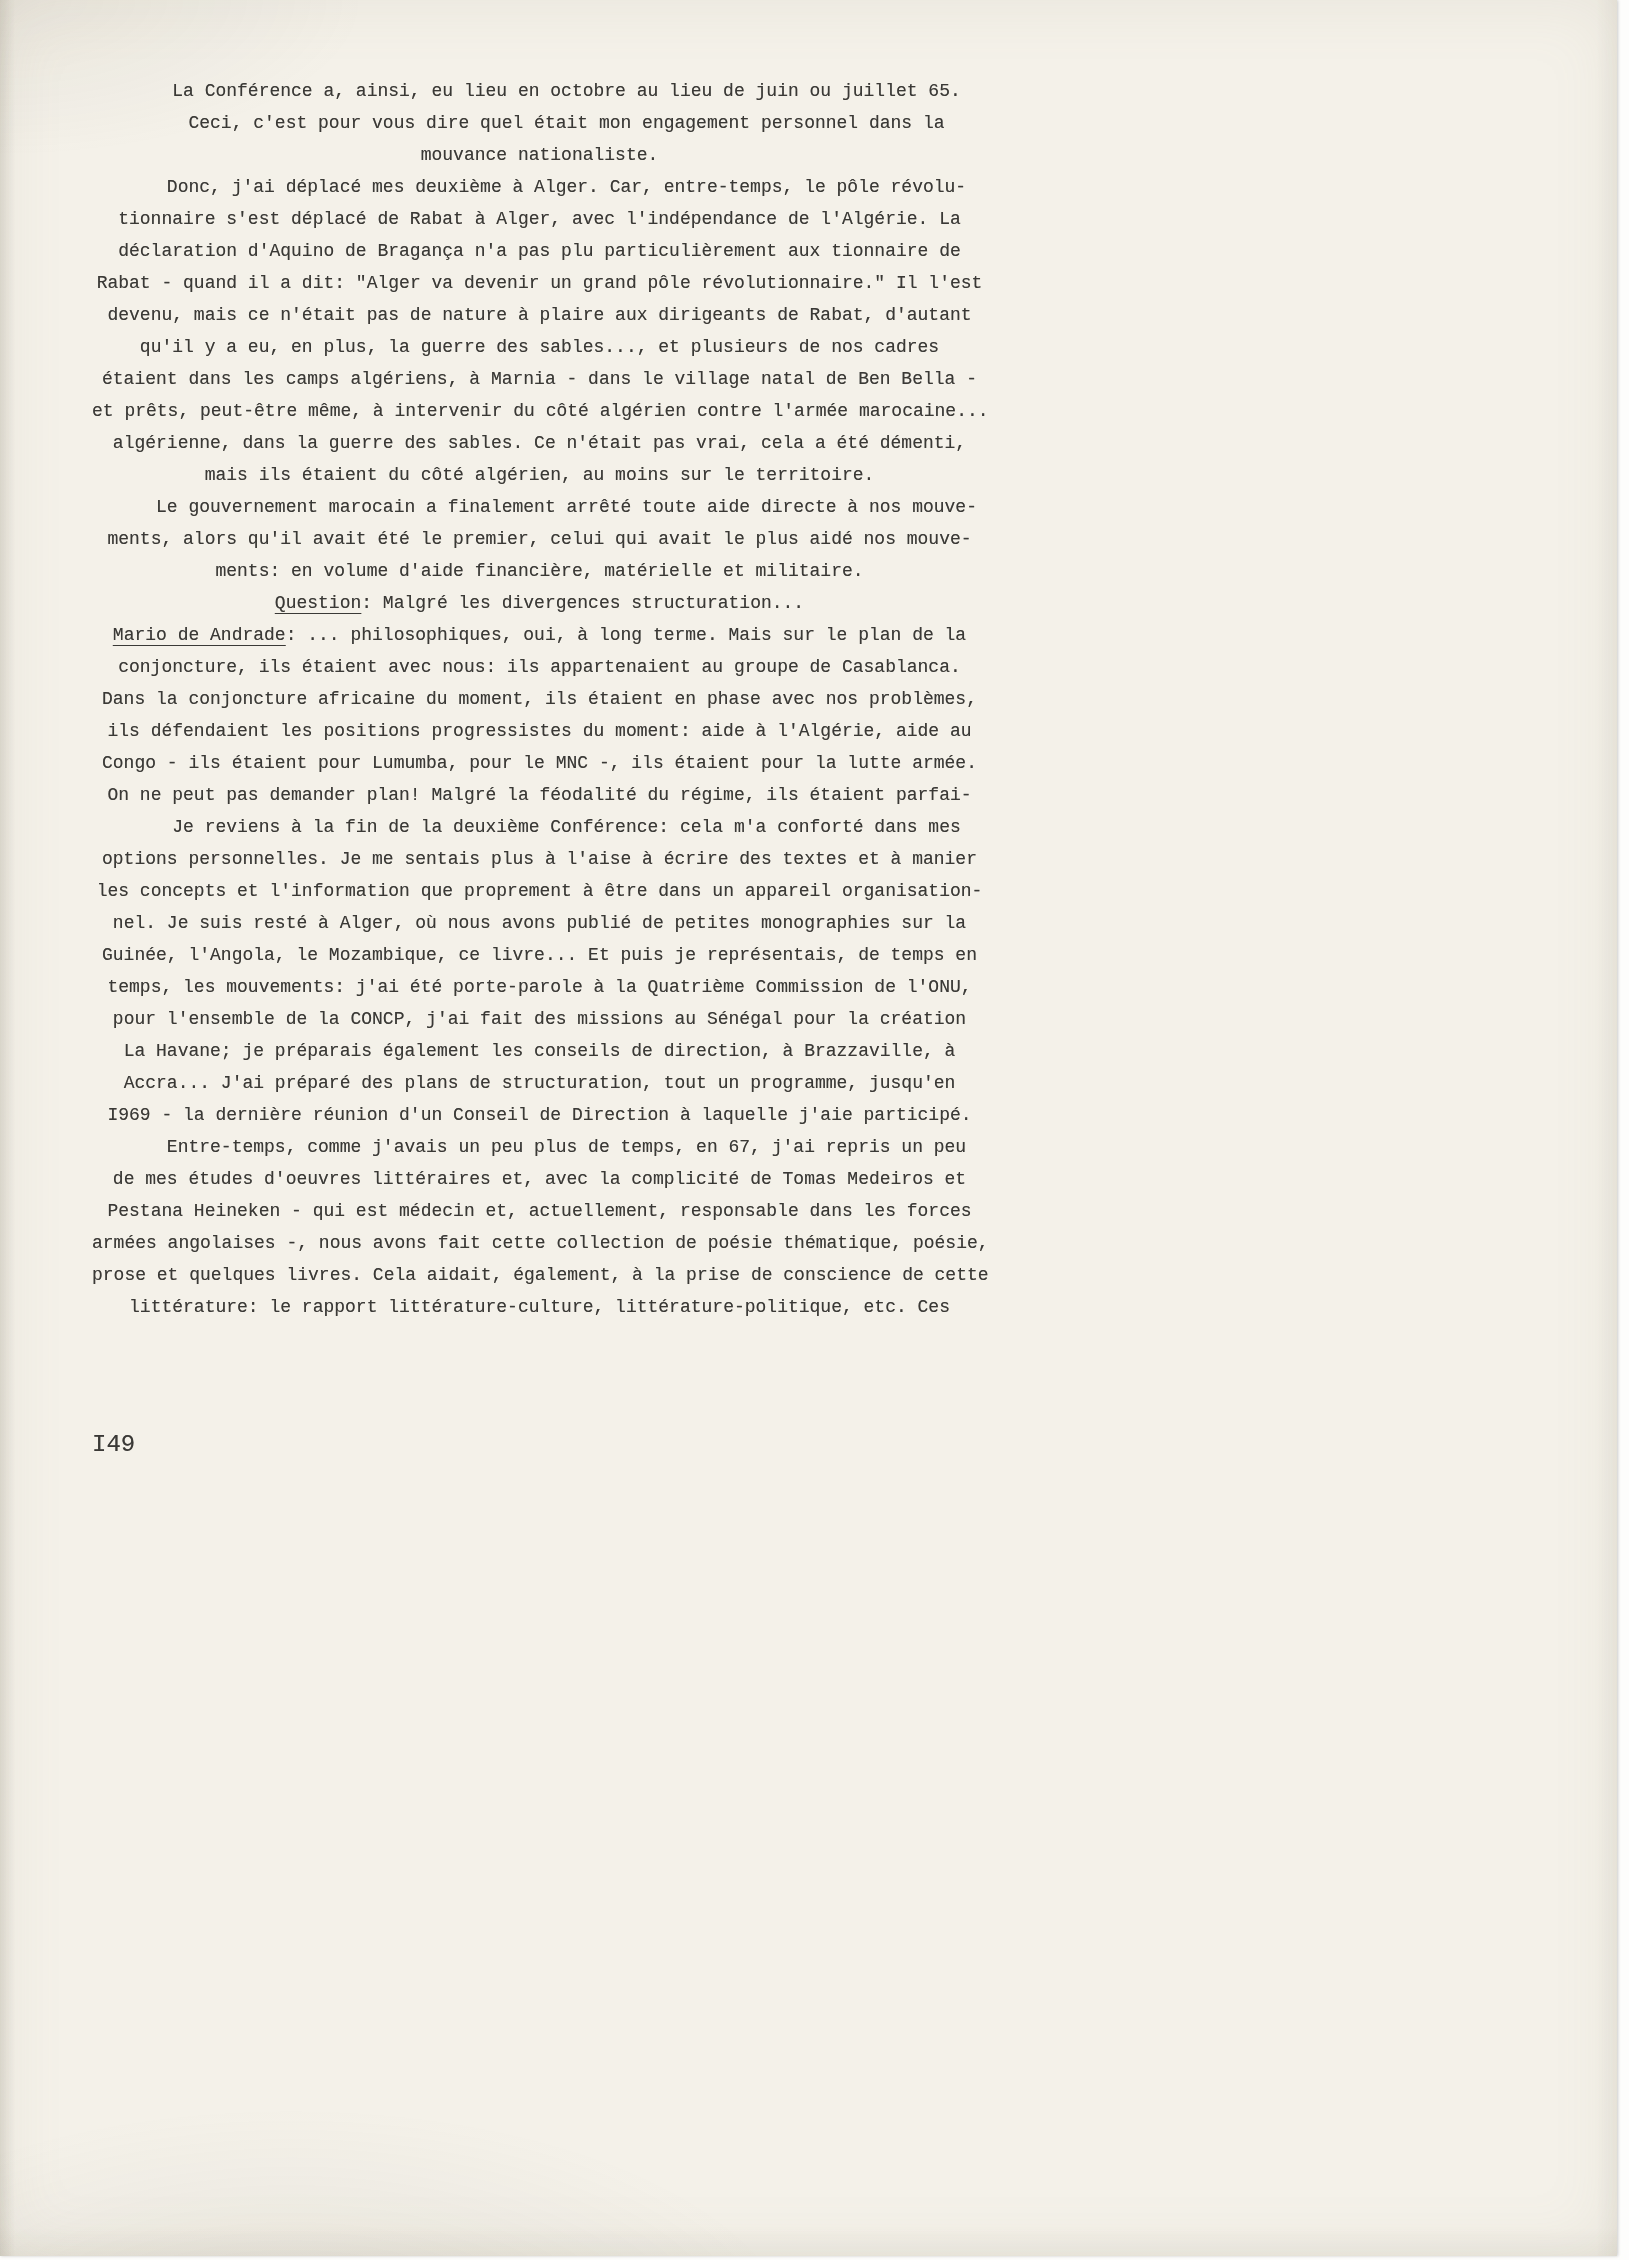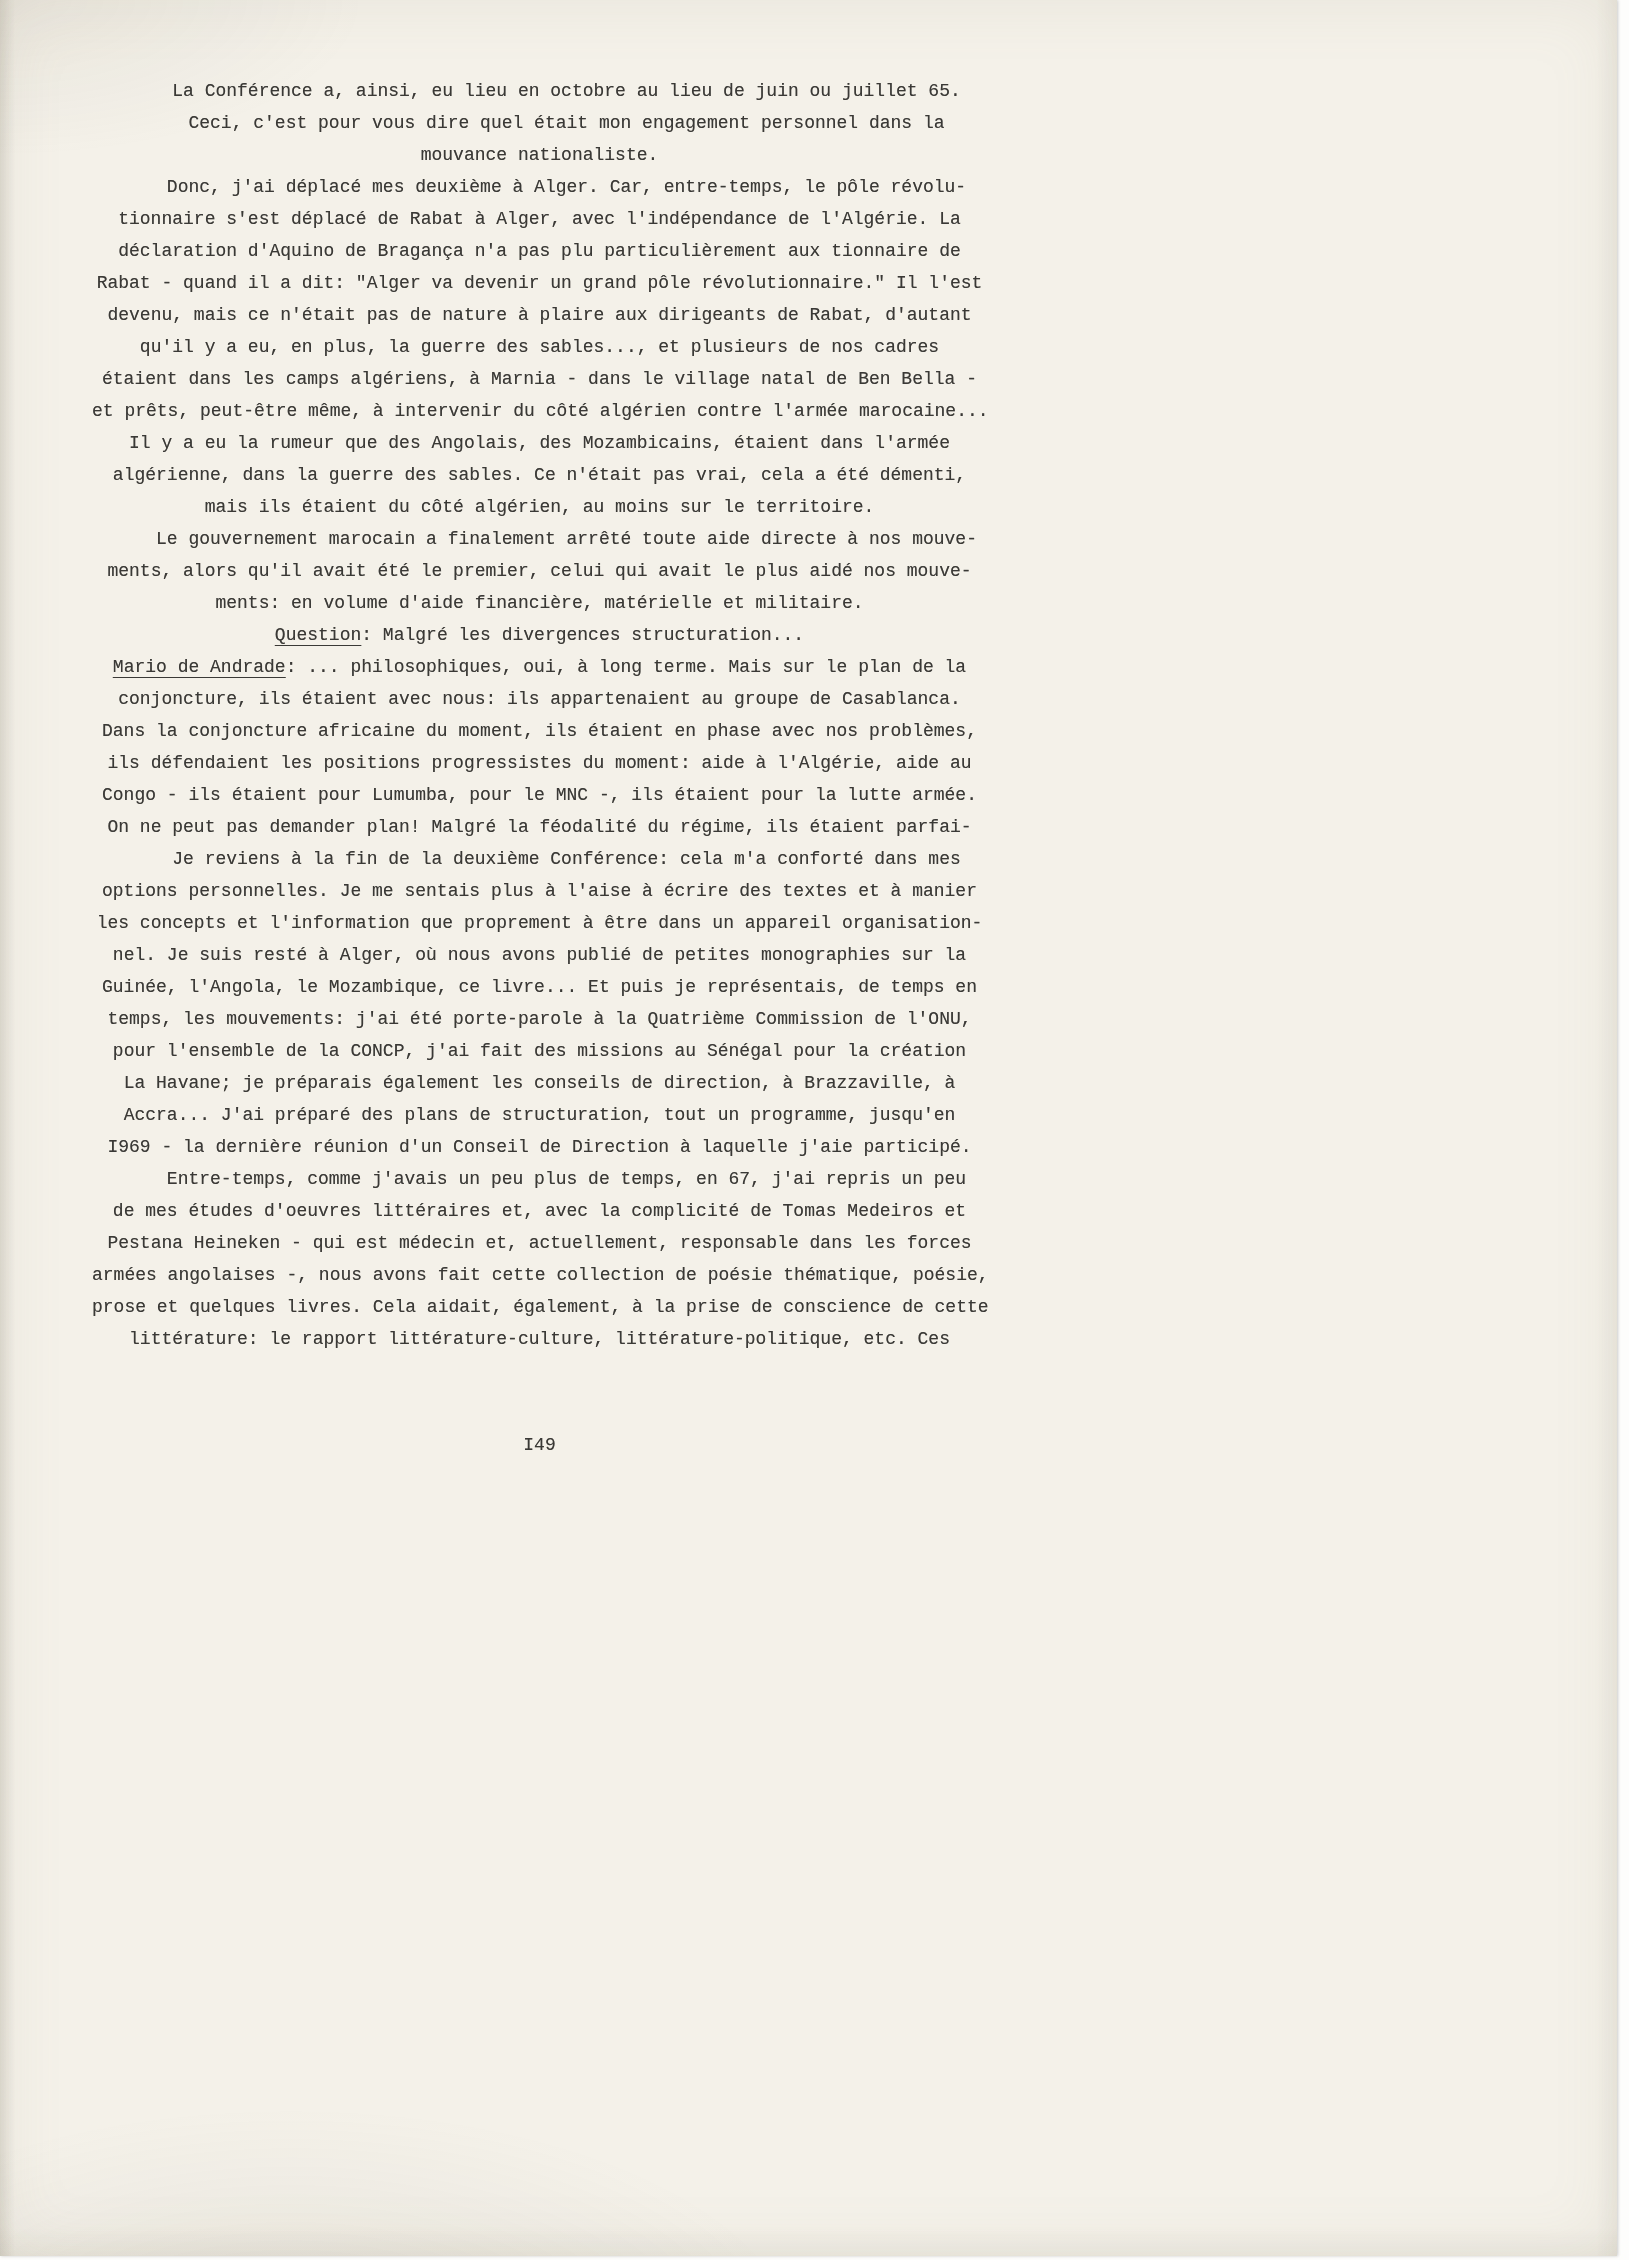--- a/index.html
+++ b/index.html
@@ -43,22 +43,22 @@
   .underline {
     text-decoration: underline;
     text-underline-offset: 4.8px;
     text-decoration-thickness: 1.4px;
   }
   .page-number {
     position: absolute;
     left: 92px;
     top: 1429px;
     width: 895px;
-    text-align: center;
-    font-size: 18px;
+    text-align: left;
+    font-size: 24px;
     line-height: 32px;
     color: var(--ink, #3a3936);
     text-shadow: 0 0 0.5px rgba(40,38,34,0.45);
   }
 </style>
 </head>
 <body style="--paper: #f4f1e9; --ink: #3a3936;">
 
 <div class="paper">
   <div class="text-block">
@@ -66,21 +66,20 @@
       <div class="line indent"><span>Ceci, c'est pour vous dire quel était mon engagement personnel dans la</span></div>
       <div class="line"><span>mouvance nationaliste.</span></div>
       <div class="line indent"><span>Donc, j'ai déplacé mes deuxième à Alger. Car, entre-temps, le pôle révolu-</span></div>
       <div class="line"><span>tionnaire s'est déplacé de Rabat à Alger, avec l'indépendance de l'Algérie. La</span></div>
       <div class="line"><span>déclaration d'Aquino de Bragança n'a pas plu particulièrement aux tionnaire de</span></div>
       <div class="line"><span>Rabat - quand il a dit: "Alger va devenir un grand pôle révolutionnaire." Il l'est</span></div>
       <div class="line"><span>devenu, mais ce n'était pas de nature à plaire aux dirigeants de Rabat, d'autant</span></div>
       <div class="line"><span>qu'il y a eu, en plus, la guerre des sables..., et plusieurs de nos cadres</span></div>
       <div class="line"><span>étaient dans les camps algériens, à Marnia - dans le village natal de Ben Bella -</span></div>
       <div class="line"><span>et prêts, peut-être même, à intervenir du côté algérien contre l'armée marocaine...</span></div>
-      <div class="line"><span>Il y a eu la rumeur que des Angolais, des Mozambicains, étaient dans l'armée</span></div>
       <div class="line"><span>algérienne, dans la guerre des sables. Ce n'était pas vrai, cela a été démenti,</span></div>
       <div class="line"><span>mais ils étaient du côté algérien, au moins sur le territoire.</span></div>
       <div class="line indent"><span>Le gouvernement marocain a finalement arrêté toute aide directe à nos mouve-</span></div>
       <div class="line"><span>ments, alors qu'il avait été le premier, celui qui avait le plus aidé nos mouve-</span></div>
       <div class="line"><span>ments: en volume d'aide financière, matérielle et militaire.</span></div>
       <div class="line"><span class="underline">Question</span><span>: Malgré les divergences structuration...</span></div>
       <div class="line"><span class="underline">Mario de Andrade</span><span>: ... philosophiques, oui, à long terme. Mais sur le plan de la</span></div>
       <div class="line"><span>conjoncture, ils étaient avec nous: ils appartenaient au groupe de Casablanca.</span></div>
       <div class="line"><span>Dans la conjoncture africaine du moment, ils étaient en phase avec nos problèmes,</span></div>
       <div class="line"><span>ils défendaient les positions progressistes du moment: aide à l'Algérie, aide au</span></div>

